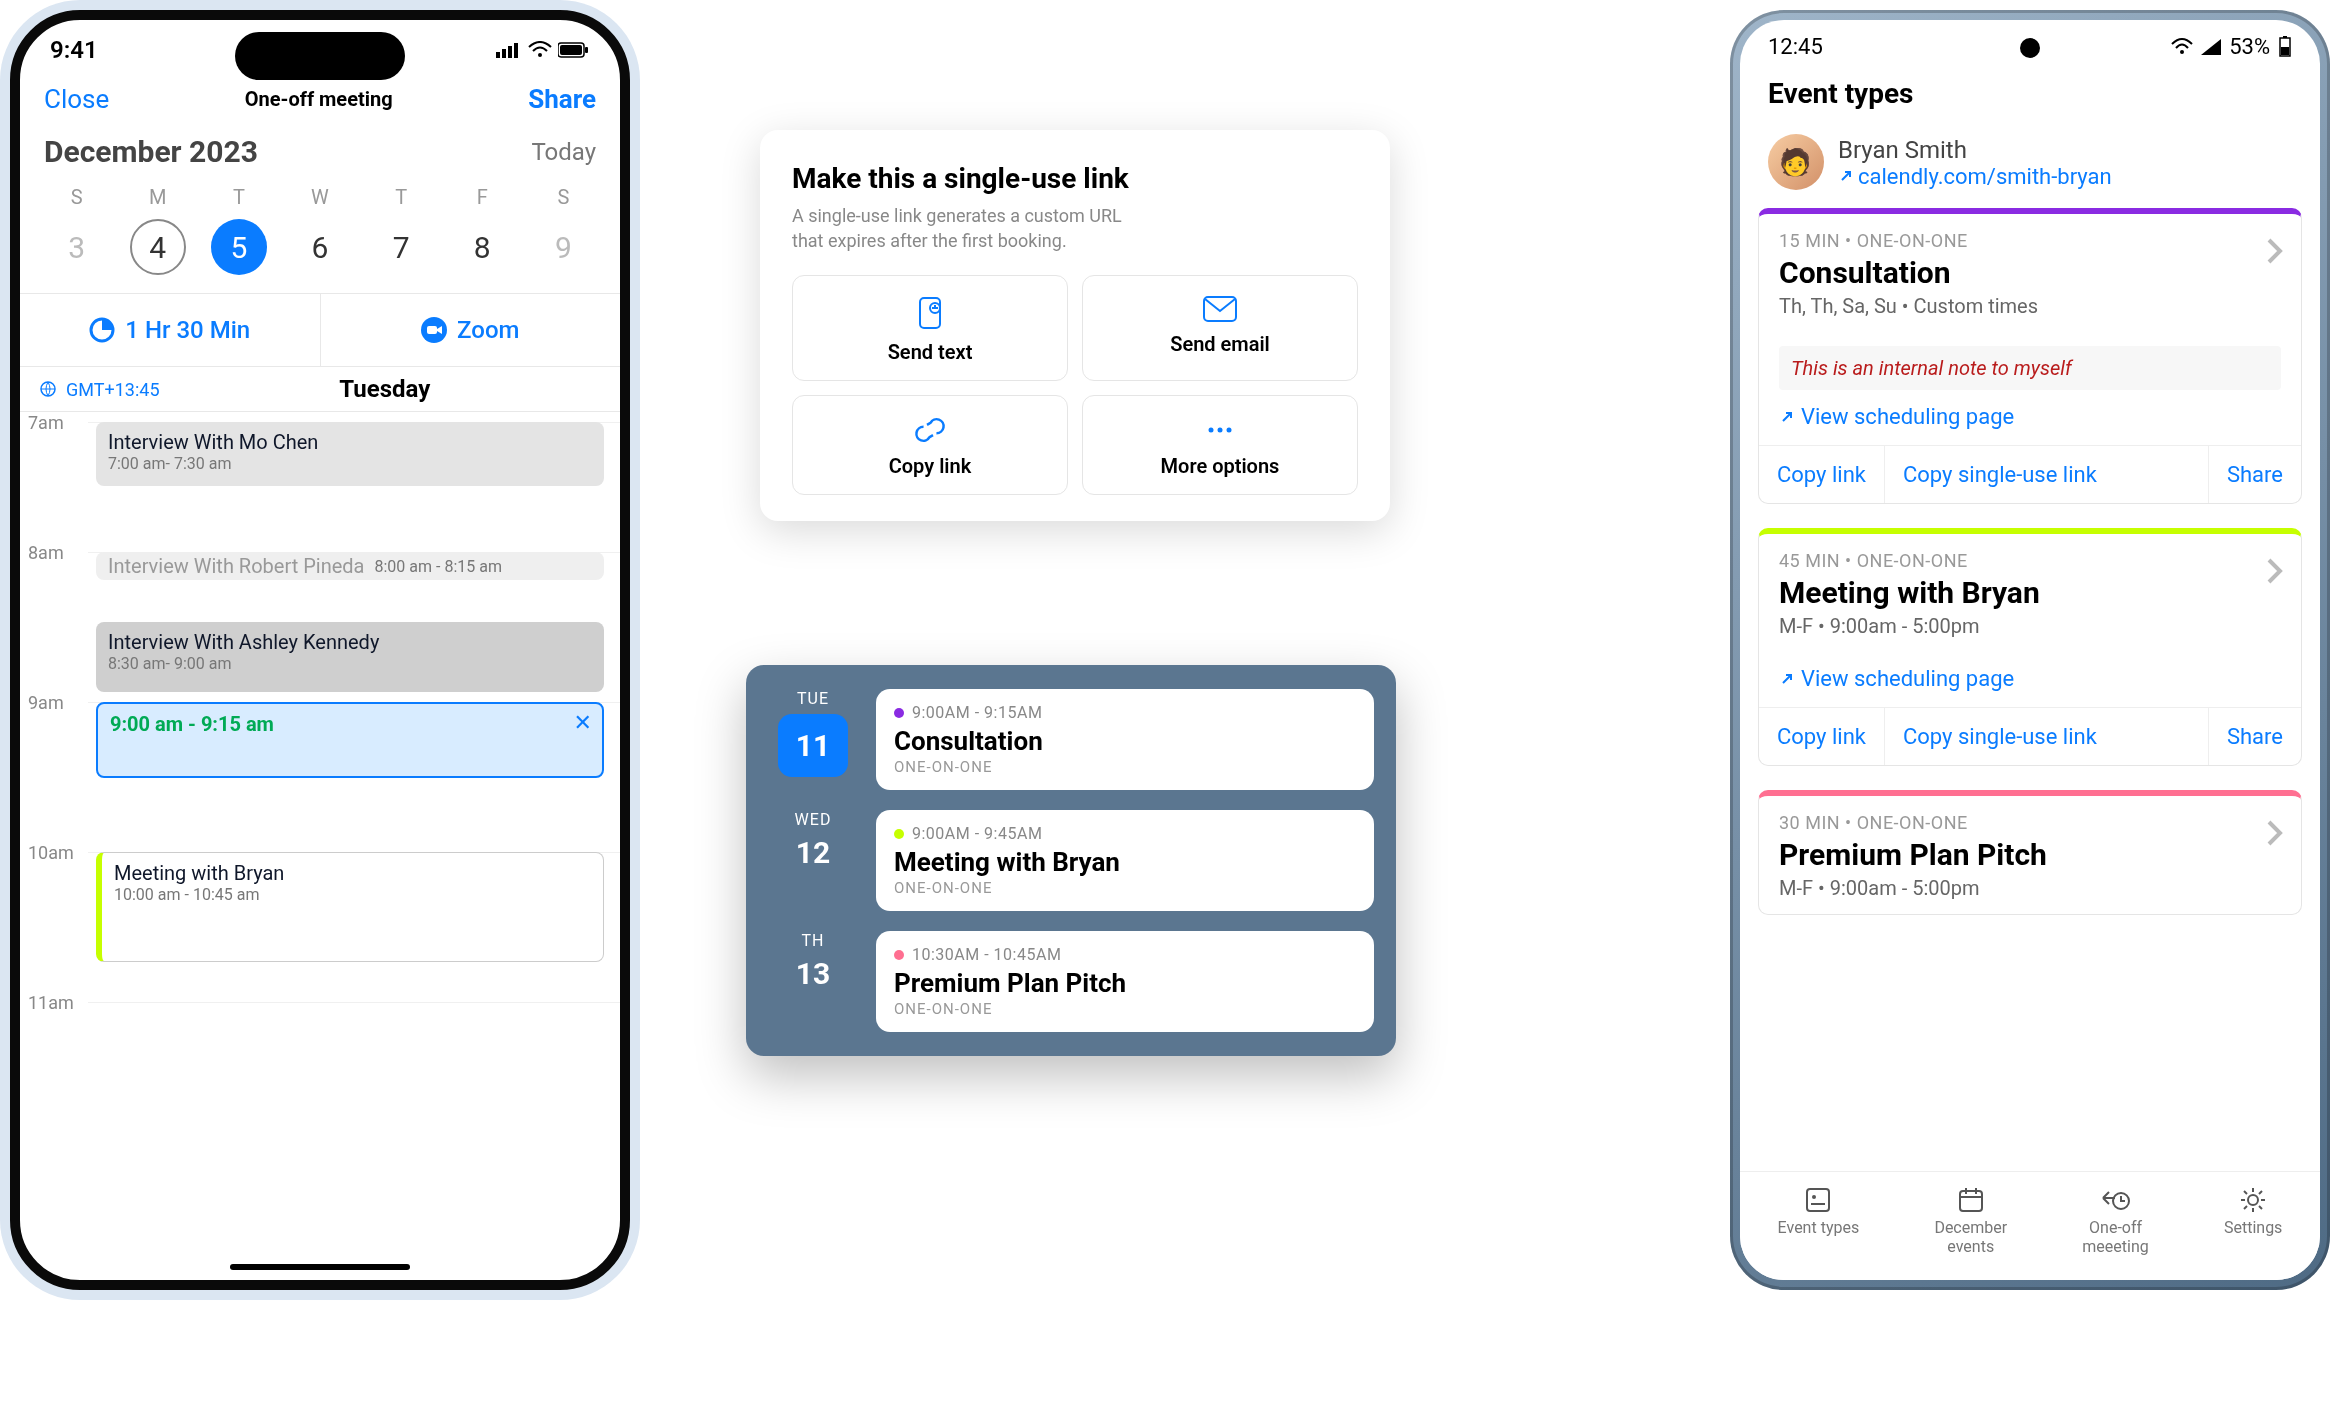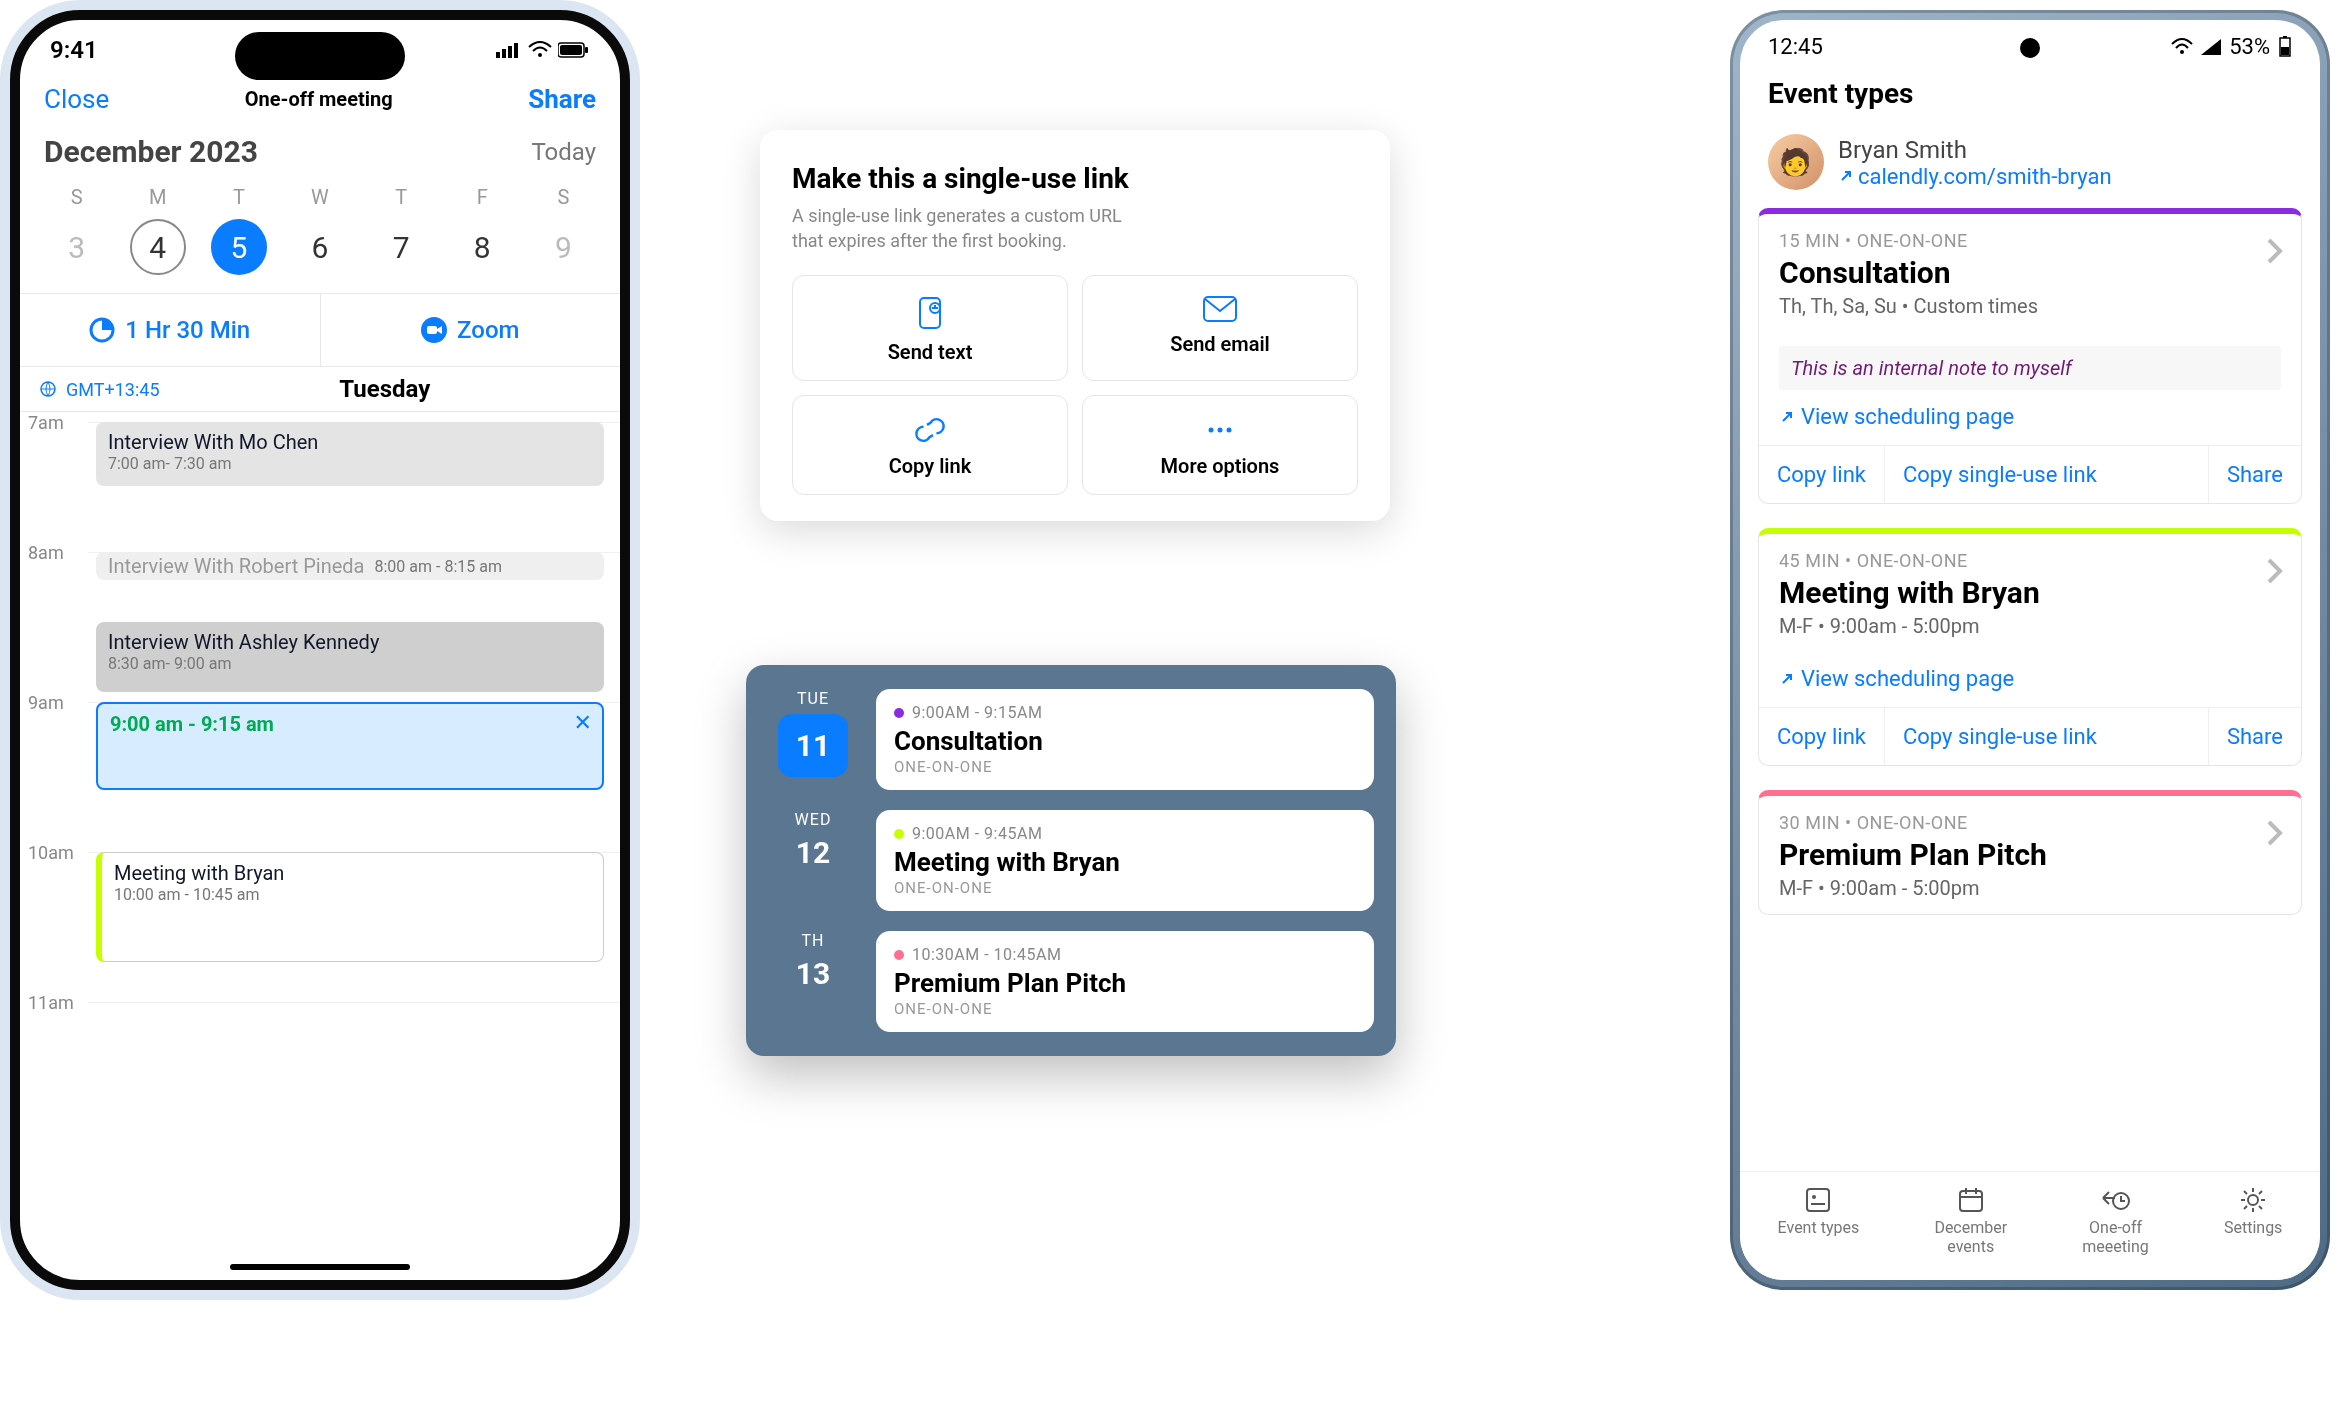--- a/index.html
+++ b/index.html
@@ -75,21 +75,21 @@
 .profile .name { font-size: 24px; color: #444; }
 .profile .url { font-size: 22px; color: #0a7cff; display: flex; align-items: center; gap: 4px; }
 .et-list { padding: 0 18px; display: flex; flex-direction: column; gap: 24px; overflow: hidden; }
 .et-card { border: 1px solid #e5e5e5; border-radius: 10px; border-top-width: 6px; background: #fff; }
 .et-card.purple { border-top-color: #8a2be2; }
 .et-card.lime { border-top-color: #c6ff00; }
 .et-card.pink { border-top-color: #ff6f91; }
 .et-card .head { padding: 16px 20px 14px; position: relative; cursor: pointer; }
 .et-card .meta { font-size: 18px; color: #999; letter-spacing: .5px; }
 .et-card .etname { font-size: 30px; font-weight: 700; margin: 4px 0; }
-.et-card .note { margin: 14px 20px 0; background: #f7f7f7; padding: 10px 12px; font-style: italic; color: #701a75; border-radius: 4px; font-size: 20px; }
+.et-card .note { margin: 14px 20px 0; background: #f7f7f7; padding: 10px 12px; font-style: italic; color: #b91c1c; border-radius: 4px; font-size: 20px; }
 .chev { position: absolute; right: 16px; top: 22px; color: #bbb; }
 .view-link { display: flex; align-items: center; gap: 6px; color: #0a7cff; font-size: 22px; padding: 14px 20px 16px; cursor: pointer; }
 .actions { display: flex; border-top: 1px solid #eee; }
 .actions .act { flex: 0 0 auto; padding: 16px 18px; color: #0a7cff; font-size: 22px; cursor: pointer; }
 .actions .act + .act { border-left: 1px solid #eee; }
 .actions .act:last-child { margin-left: auto; border-left: 1px solid #eee; }
 .tabbar { position: absolute; bottom: 0; left: 0; right: 0; border-top: 1px solid #eee; background: #fff; display: flex; justify-content: space-around; padding: 14px 0 24px; }
 .tab-item { display: flex; flex-direction: column; align-items: center; gap: 4px; color: #777; font-size: 16px; cursor: pointer; text-align: center; }
 .tab-item .ic { color: #555; }
 
@@ -198,21 +198,21 @@
     </div>
     <div style="position:absolute;left:76px;right:16px;top:152px;height:2px;background:#00c853"></div>
     <div class="evt grayline" style="top:140px;height:28px;display:flex;gap:10px;align-items:center">
       <span class="t" style="color:#999">Interview With Robert Pineda</span>
       <span class="s">8:00 am - 8:15 am</span>
     </div>
     <div class="evt gray" style="top:210px;height:70px;background:#cfcfcf">
       <div class="t">Interview With Ashley Kennedy</div>
       <div class="s">8:30 am- 9:00 am</div>
     </div>
-    <div class="evt blue" style="top:290px;height:88px">
+    <div class="evt blue" style="top:290px;height:76px">
       <div class="t" style="font-weight:700;color:#0a5">9:00 am - 9:15 am</div>
       <span class="close-x">✕</span>
     </div>
     <div class="evt green" style="top:440px;height:110px">
       <div class="t">Meeting with Bryan</div>
       <div class="s">10:00 am - 10:45 am</div>
     </div>
   </div>
 
   <div class="home-ind"></div>

